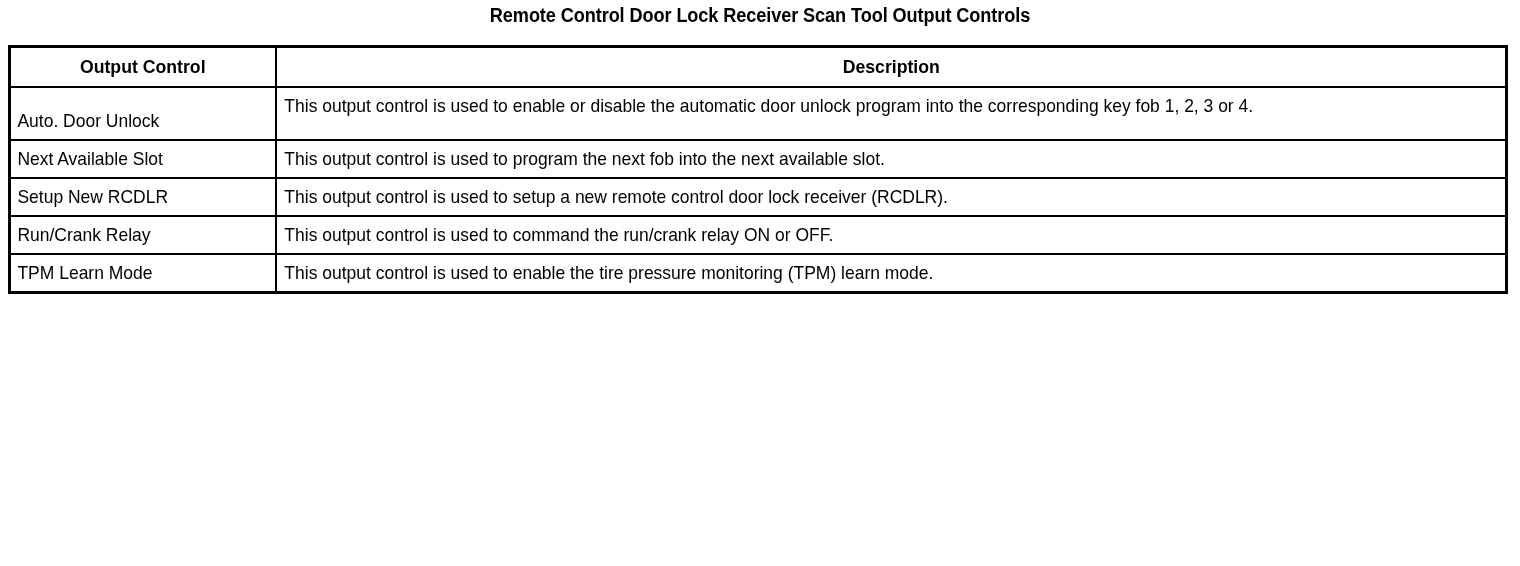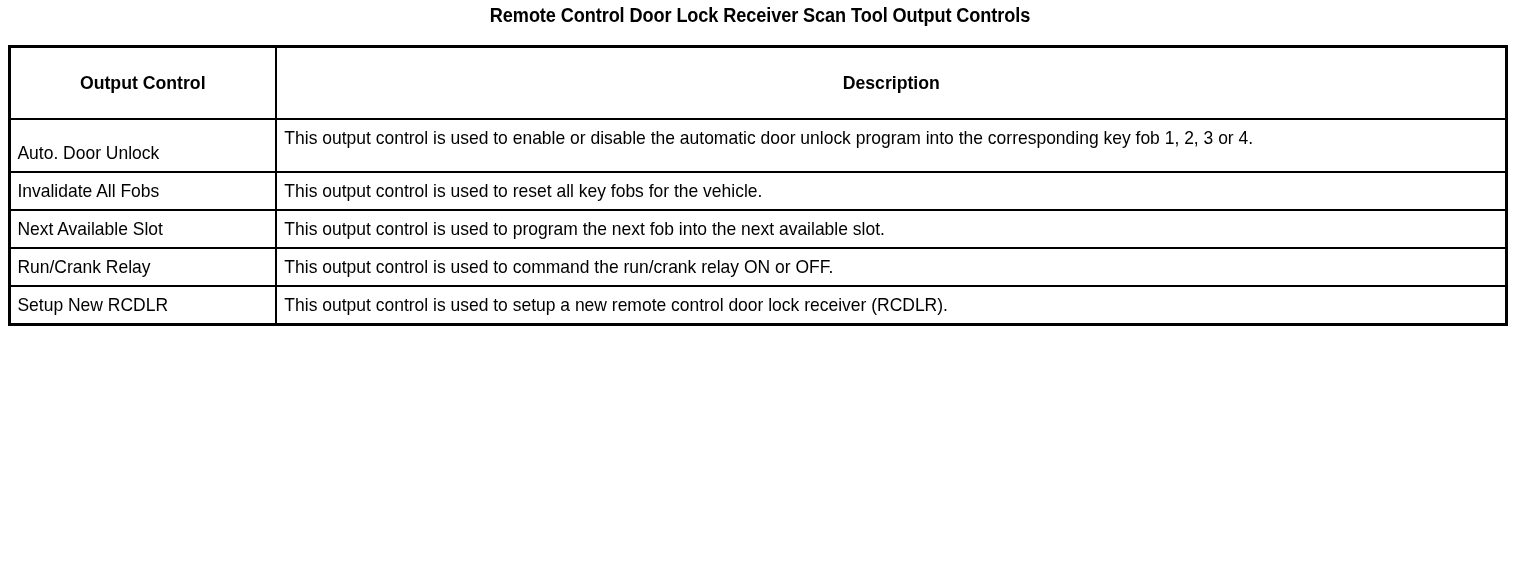--- a/index.html
+++ b/index.html
@@ -51,21 +51,21 @@
     border: 2px solid #000;
     vertical-align: top;
     padding: 0;
   }
   table.controls th {
     font-size: 19px;
     font-weight: bold;
     text-align: center;
     height: 38px;
     vertical-align: middle;
-    padding: 16px 4px;
+    padding: 0 4px;
   }
   .th-inner {
     display: block;
     transform: scaleX(0.93);
     line-height: 1.1;
   }
   table.controls td {
     font-size: 19px;
     font-weight: normal;
     line-height: 1.32;
@@ -116,57 +116,57 @@
 
         <tr class="vcenter-name">
           <td class="col-name">
             <span class="cell-name">Auto. Door Unlock</span>
           </td>
           <td class="col-desc">
             <span class="cell-desc">This output control is used to enable or disable the automatic door unlock program into the corresponding key fob 1, 2, 3 or 4.</span>
           </td>
         </tr>
 
-        <tr>
-          <td class="col-name">
-            <span class="cell-name">Invalidate All Fobs</span>
-          </td>
-          <td class="col-desc">
-            <span class="cell-desc">This output control is used to reset all key fobs for the vehicle.</span>
-          </td>
-        </tr>
 
 
         <tr>
           <td class="col-name">
             <span class="cell-name">Next Available Slot</span>
           </td>
           <td class="col-desc">
             <span class="cell-desc">This output control is used to program the next fob into the next available slot.</span>
           </td>
         </tr>
 
 
 
         <tr>
           <td class="col-name">
+            <span class="cell-name">Setup New RCDLR</span>
+          </td>
+          <td class="col-desc">
+            <span class="cell-desc">This output control is used to setup a new remote control door lock receiver (RCDLR).</span>
+          </td>
+        </tr>
+
+        <tr>
+          <td class="col-name">
             <span class="cell-name">Run/Crank Relay</span>
           </td>
           <td class="col-desc">
             <span class="cell-desc">This output control is used to command the run/crank relay ON or OFF.</span>
           </td>
         </tr>
 
         <tr>
           <td class="col-name">
-            <span class="cell-name">Setup New RCDLR</span>
+            <span class="cell-name">TPM Learn Mode</span>
           </td>
           <td class="col-desc">
-            <span class="cell-desc">This output control is used to setup a new remote control door lock receiver (RCDLR).</span>
+            <span class="cell-desc">This output control is used to enable the tire pressure monitoring (TPM) learn mode.</span>
           </td>
         </tr>
-
 
       </tbody>
     </table>
   </div>
 
 </div>
 
 </body></html>

